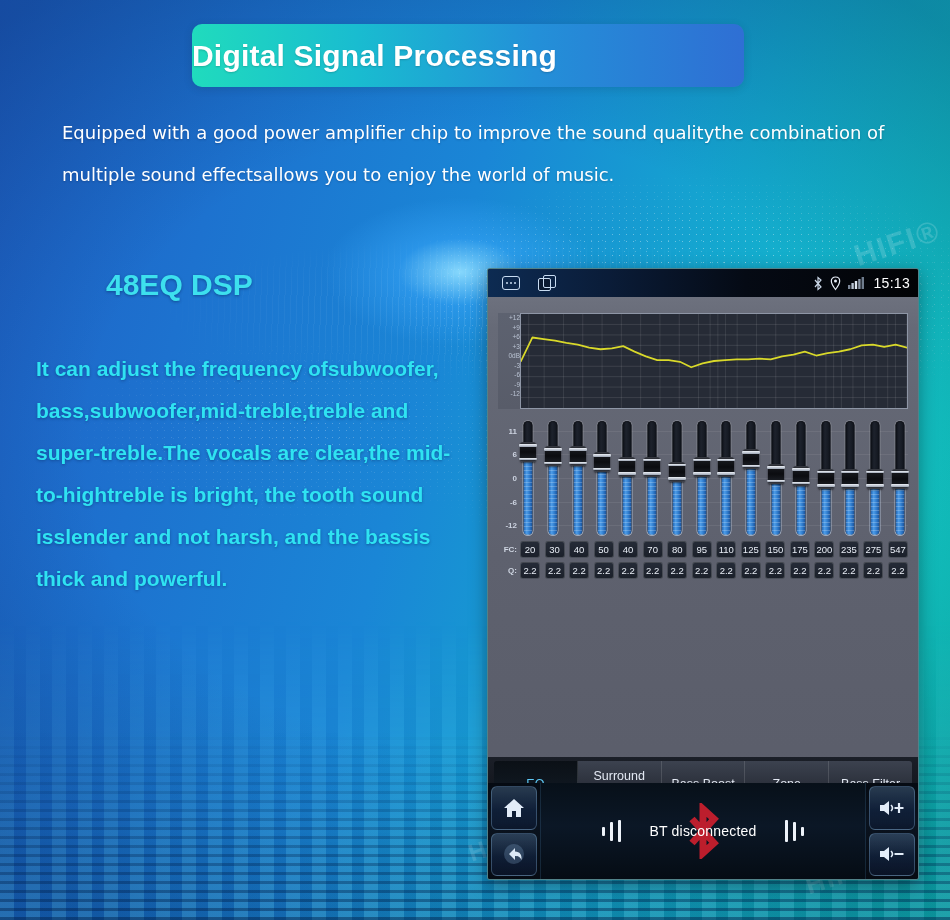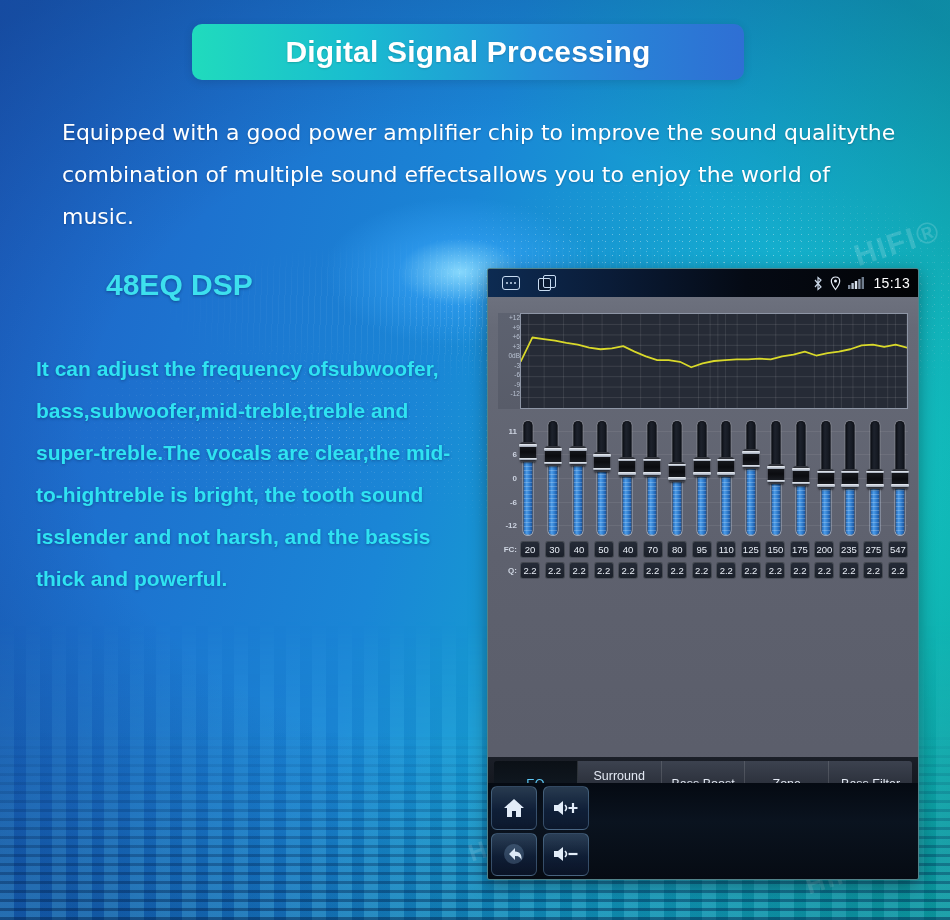--- a/index.html
+++ b/index.html
@@ -73,35 +73,35 @@
     letter-spacing: 2px;
     pointer-events: none;
   }
   .wm-1 { right: 8px; top: 226px; font-size: 30px; }
   .wm-2 { left: 805px; top: 862px; font-size: 26px; color: rgba(255,255,255,0.13); }
   .wm-3 { left: 468px; top: 832px; font-size: 24px; color: rgba(255,255,255,0.13); }
 
   
   .title-banner {
     position: absolute; left: 192px; top: 24px;
-    width: 552px; height: 56px;
+    width: 552px; height: 63px;
     border-radius: 10px;
     background: linear-gradient(90deg, #20dbbd 0%, #19bcd0 30%, #2390d8 62%, #2f6fd4 100%);
-    display: flex; align-items: center; justify-content: center;
+    display: flex; align-items: center; justify-content: flex-start;
     box-shadow: 0 2px 10px rgba(0,0,0,0.12);
   }
   .title-banner span {
     color: #fff; font-size: 30px; font-weight: bold; letter-spacing: .2px;
     text-shadow: 0 1px 2px rgba(0,0,0,0.18);
   }
 
   
   .intro {
     position: absolute; left: 62px; top: 112px; width: 840px;
-    color: #ffffff; font-size: 22px; line-height: 42px;
+    color: #ffffff; font-size: 18px; line-height: 42px;
     font-family: "DejaVu Sans", sans-serif;
     font-weight: 400;
     text-shadow: 0 1px 2px rgba(0,20,60,0.25);
   }
 
   
   .dsp-heading {
     position: absolute; left: 106px; top: 268px;
     color: #3de0ee; font-size: 30px; font-weight: bold;
     text-shadow: 0 1px 3px rgba(0,30,80,0.45);
@@ -639,20 +639,38 @@
           <path d="M12 2 L22 11 L19 11 L19 20 L14 20 L14 14 L10 14 L10 20 L5 20 L5 11 L2 11 Z" fill="#e2ecf8"></path>
         </svg>
       </div>
       <div class="nav-btn">
         <svg width="26" height="22" viewBox="0 0 26 22">
           <circle cx="13" cy="11" r="10" fill="rgba(160,200,240,0.22)"></circle>
           <path d="M8 11 L14 5 L14 8.5 C19 8.5 21 12 20.5 17 C19 13.5 17 13 14 13 L14 17 Z" fill="#dce8f6"></path>
         </svg>
       </div>
     </div>
+    <div class="nav-center">
+      <div class="eqbar-group">
+        <i style="height:9px"></i>
+          <i style="height:19px"></i>
+          <i style="height:22px"></i>
+      </div>
+      <div style="position:relative; display:flex; align-items:center; justify-content:center;">
+        <svg class="bt-logo" width="38" height="56" viewBox="0 0 38 56">
+          <path d="M8 16 L30 40 L19 50 L19 6 L30 16 L8 40" fill="none" stroke="#cc1f2e" stroke-width="7" stroke-linejoin="miter"></path>
+        </svg>
+        <span class="bt-status">BT disconnected</span>
+      </div>
+      <div class="eqbar-group">
+        <i style="height:22px"></i>
+          <i style="height:19px"></i>
+          <i style="height:9px"></i>
+      </div>
+    </div>
     <div class="nav-right">
       <div class="nav-btn">
         <svg width="30" height="20" viewBox="0 0 30 20">
           <path d="M3 7 L7 7 L12 3 L12 17 L7 13 L3 13 Z" fill="#e2ecf8"></path>
           <path d="M14 7 Q17 10 14 13" fill="none" stroke="#e2ecf8" stroke-width="1.6"></path>
           <path d="M19 5 L19 15 M14.5 10 L23.5 10" stroke="#e2ecf8" stroke-width="2.2" transform="translate(3,0)"></path>
         </svg>
       </div>
       <div class="nav-btn">
         <svg width="30" height="20" viewBox="0 0 30 20">

